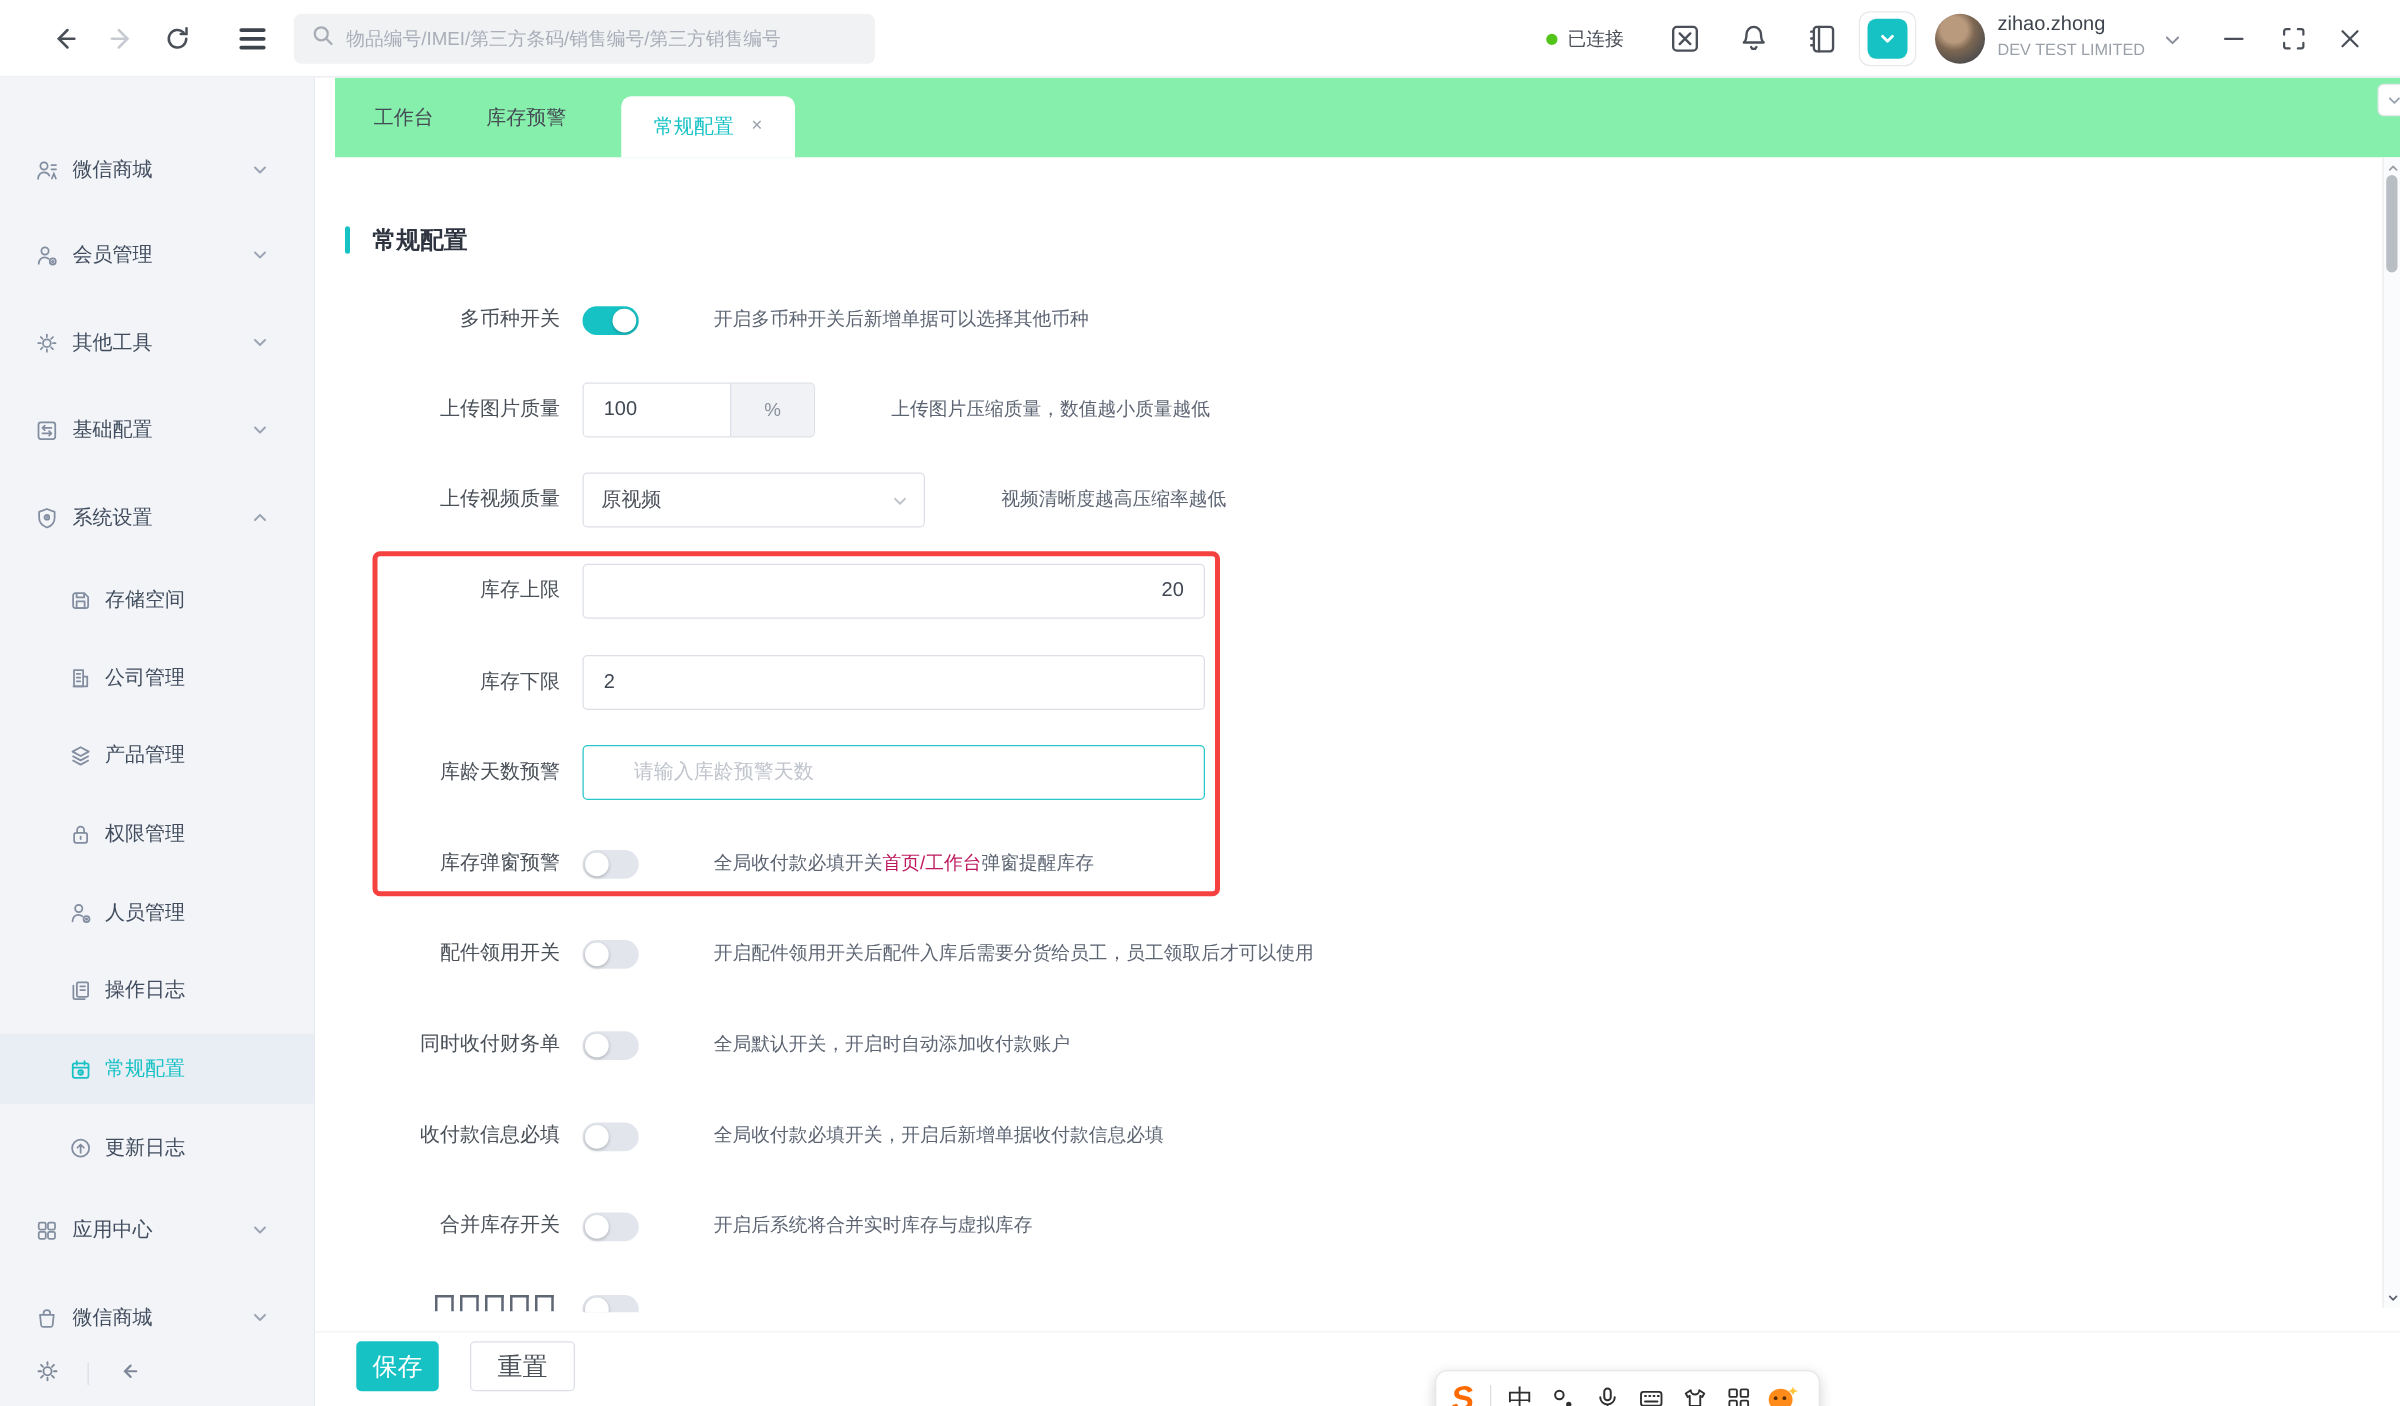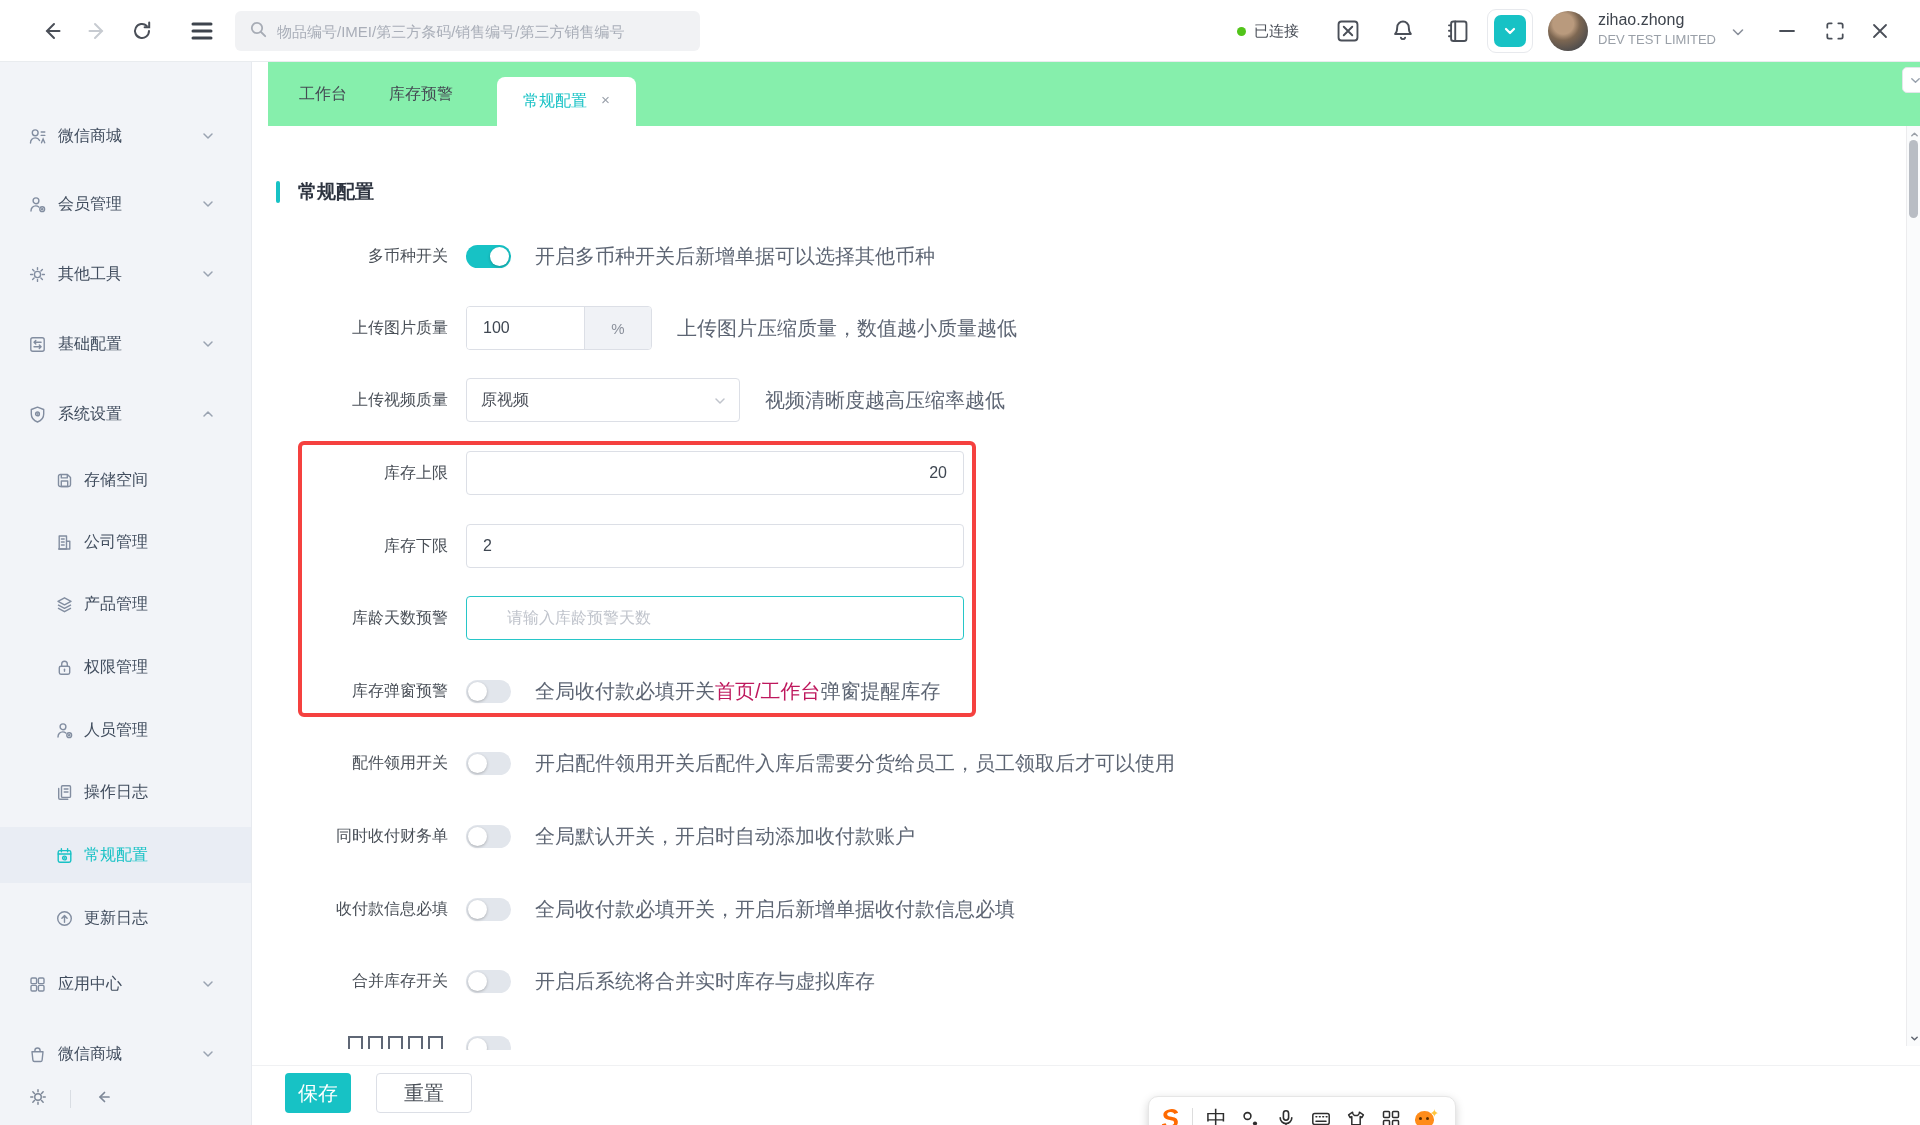--- a/index.html
+++ b/index.html
@@ -51,21 +51,21 @@
     border:1px solid #e3e6ea; border-radius:5px; display:flex; align-items:center; justify-content:center; cursor:pointer; }
 
   .content { position:absolute; left:0; top:64px; width:100%; height:924px; overflow:hidden; background:#fff; }
   .heading { position:absolute; left:24px; top:46px; height:40px; display:flex; align-items:center; }
   .heading .bar { width:4px; height:22px; background:#17c2c5; border-radius:2px; }
   .heading .h-txt { margin-left:18px; font-size:19px; font-weight:bold; color:#2e3440; }
 
   .frow { position:absolute; left:0; width:100%; height:44px; }
   .frow .lbl { position:absolute; left:20px; top:0; width:176px; height:44px; line-height:44px;
     text-align:right; font-size:16px; color:#4a5058; white-space:nowrap; }
-  .frow .hint { position:absolute; top:0; height:44px; line-height:44px; font-size:20px; color:#5d6573; white-space:nowrap; }
+  .frow .hint { position:absolute; top:0; height:44px; line-height:44px; font-size:15px; color:#5d6573; white-space:nowrap;margin-left:36px; }
   .hint-link { color:#be185d; cursor:pointer; }
 
   .toggle { position:absolute; left:214px; top:11px; width:45px; height:23px; border-radius:12px; cursor:pointer; }
   .toggle .knob { position:absolute; top:2px; width:19px; height:19px; border-radius:50%; background:#fff;
     box-shadow:0 1px 3px rgba(0,0,0,.25); }
   .toggle.on { background:#17c2c5; } .toggle.on .knob { right:2px; }
   .toggle.off { background:#e2e6ec; } .toggle.off .knob { left:2px; }
 
   .inp { position:absolute; left:214px; top:0; height:44px; border:1px solid #dcdfe6; border-radius:4px;
     background:#fff; font-size:16px; color:#3f4752; font-family:inherit; padding:0 16px; outline:none; }
@@ -81,21 +81,21 @@
 
   .red-box { position:absolute; left:46px; top:315px; width:678px; height:276px;
     border:4px solid #f5413f; border-radius:6px; pointer-events:none; z-index:10; }
 
   .frag { position:absolute; top:0; width:15px; height:13px; border:2px solid #5f6775; border-bottom:none; }
 
   .footer { position:absolute; left:0; top:1003px; width:100%; height:60px; background:#fff; border-top:1px solid #f0f1f3; z-index:15; }
   .btn { position:absolute; top:7px; height:40px; border-radius:4px; font-size:20px; font-family:inherit;
     display:flex; align-items:center; justify-content:center; cursor:pointer; }
   .btn-save { left:33px; width:66px; background:#17c2c5; color:#fff; border:none; }
-  .btn-reset { left:124px; width:96px; background:#fff; color:#4a5058; border:1px solid #dcdfe6; }
+  .btn-reset { left:124px; width:84px; background:#fff; color:#4a5058; border:1px solid #dcdfe6; }
 
   
   .scroll { position:absolute; right:0; top:126px; width:14px; height:920px; background:#fafbfc; border-left:1px solid #ececee; z-index:35; }
   .scroll .thumb { position:absolute; left:2px; top:14px; width:9px; height:78px; background:#b9bdc4; border-radius:5px; }
   .scroll .s-arrow { position:absolute; left:1px; width:12px; height:12px; display:flex; align-items:center; justify-content:center; }
 
   
   .ime { position:absolute; left:1148px; top:1096px; width:308px; height:46px; background:#fff;
     border:1px solid #e6e6e6; border-radius:10px; box-shadow:0 3px 10px rgba(0,0,0,.18);
     display:flex; align-items:center; padding:0 12px; gap:13px; z-index:50; }

